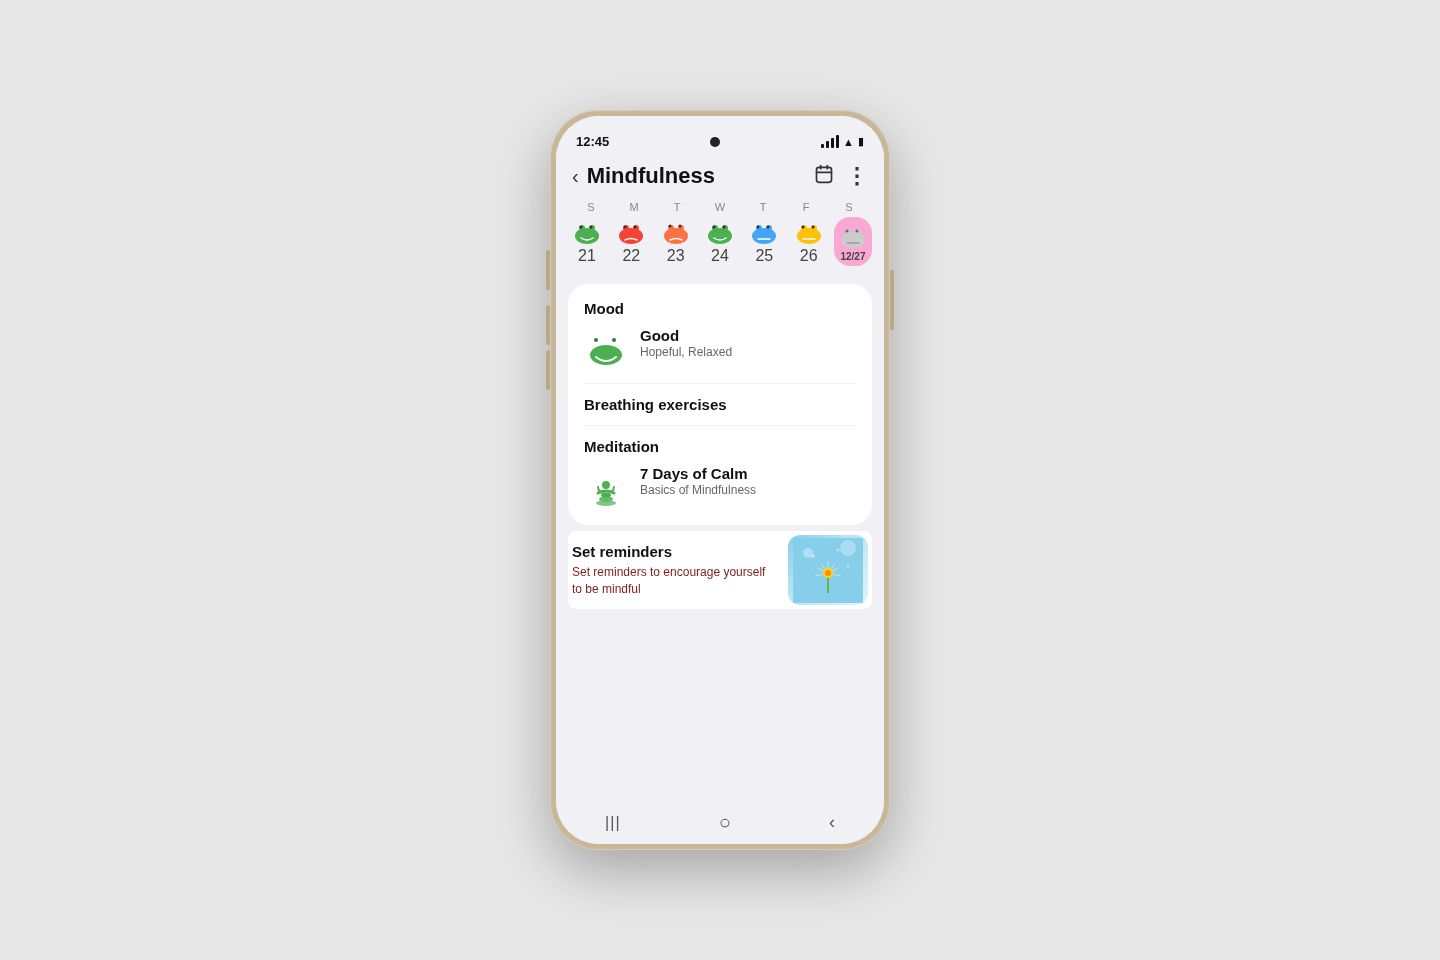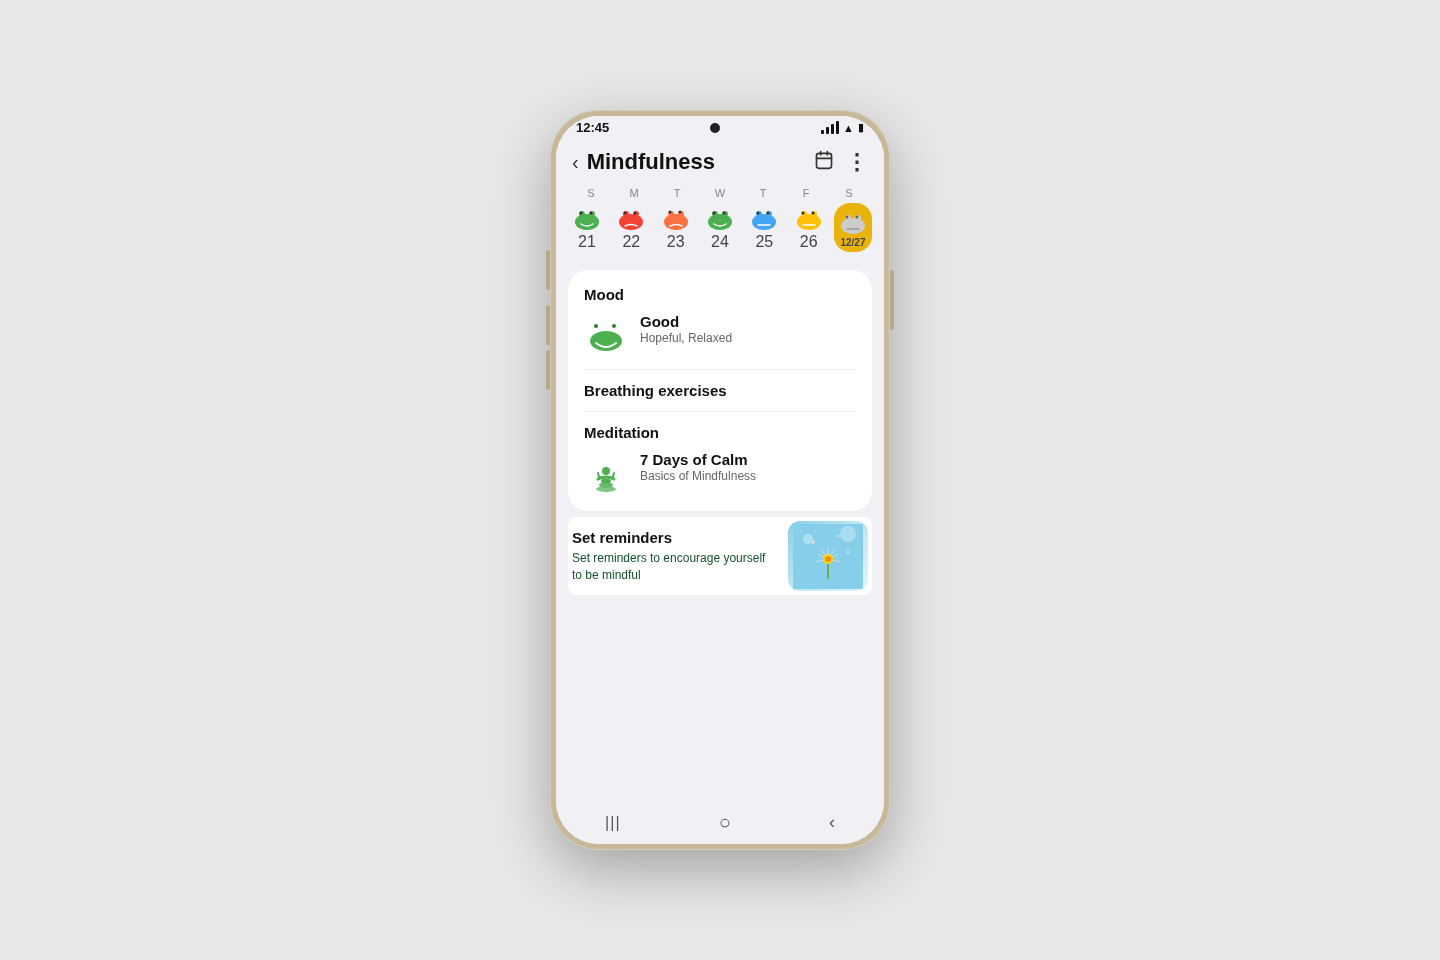--- a/index.html
+++ b/index.html
@@ -54,21 +54,21 @@
       background: #b8a88a;
       border-radius: 3px 0 0 3px;
       box-shadow: 0 55px 0 #b8a88a, 0 100px 0 #b8a88a;
     }
 
     
     .status-bar {
       display: flex;
       justify-content: space-between;
       align-items: center;
-      padding: 4px 20px 4px;
+      padding: 18px 20px 4px;
       background: #f0f0f5;
       flex-shrink: 0;
       gap: 17px;
     }
     .status-time {
       font-size: 13px;
       font-weight: 600;
       color: #111;
     }
     .camera-notch {
@@ -169,21 +169,21 @@
       align-items: center;
       justify-content: center;
       font-size: 20px;
       position: relative;
     }
     .day-num {
       font-size: 16px;
       color: #444;
     }
     .day-cell.today-cell {
-      background: #eab308;
+      background: #f9a8d4;
       border-radius: 16px;
       padding: 4px 2px;
     }
     .day-cell.today-cell .day-num {
       font-size: 10px;
     }
 
     
     .main-card {
       background: #fff;
@@ -276,21 +276,21 @@
       flex: 1;
     }
     .reminder-title {
       font-size: 15px;
       font-weight: 700;
       color: #111;
       margin-bottom: 4px;
     }
     .reminder-sub {
       font-size: 12px;
-      color: #14532d;
+      color: #7f1d1d;
       line-height: 1.4;
     }
     .reminder-image {
       width: 80px;
       height: 70px;
       border-radius: 12px;
       overflow: hidden;
       flex-shrink: 0;
     }
     .reminder-img-inner {

